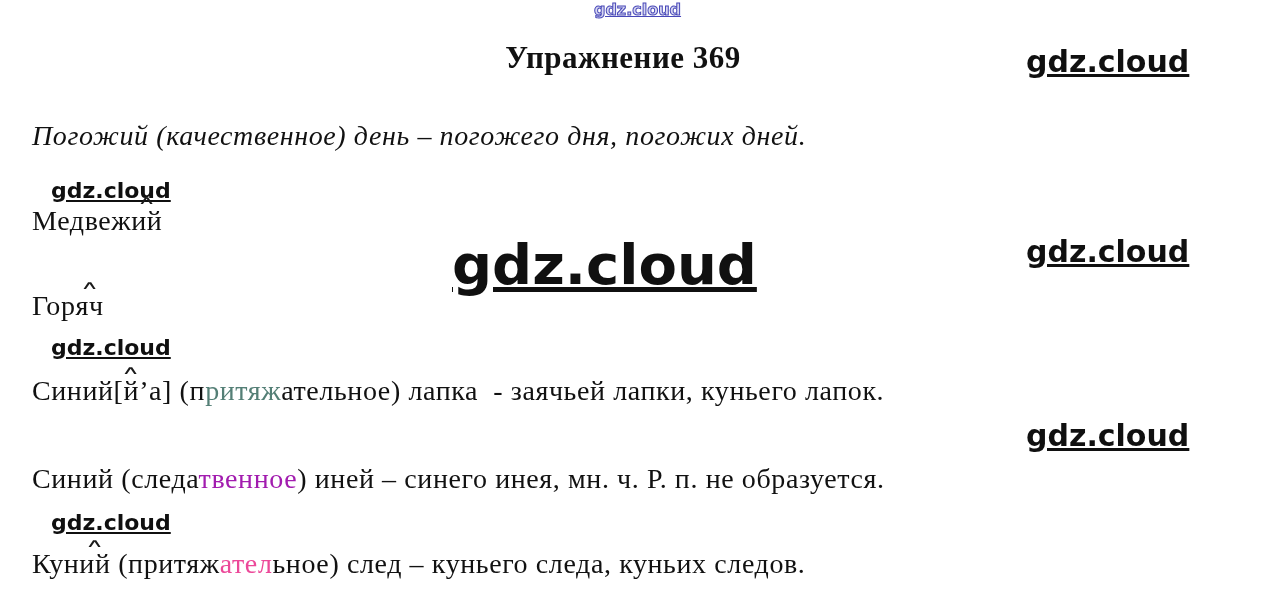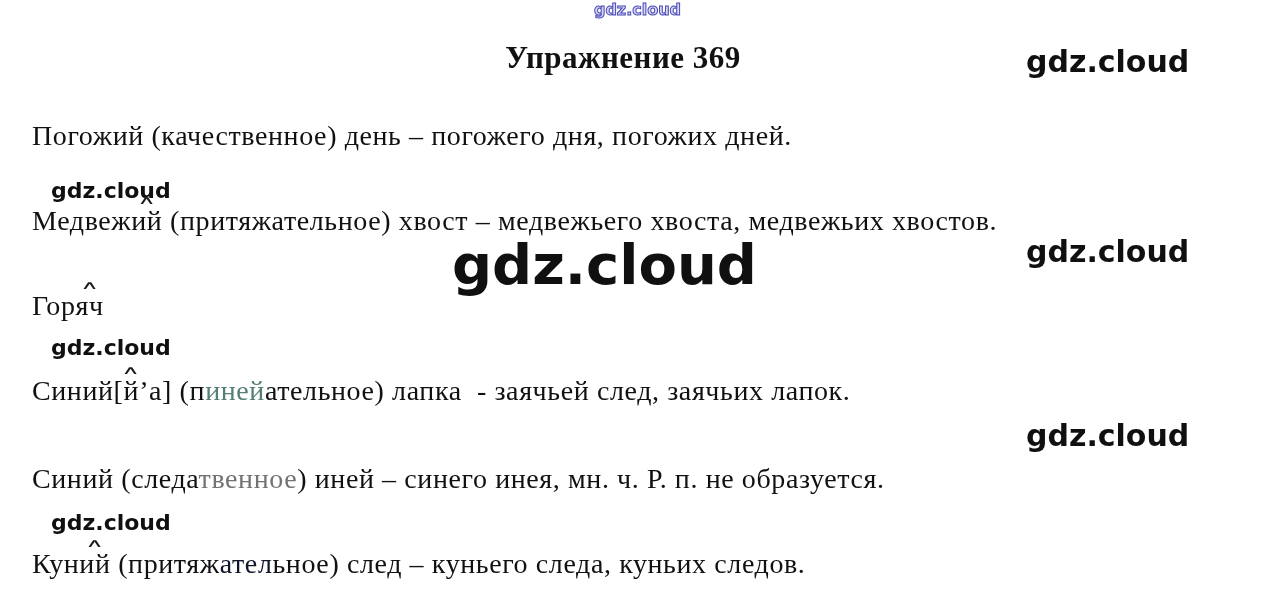--- a/index.html
+++ b/index.html
@@ -12,20 +12,21 @@
     color:#111111;
   }
   
   .wm{
     position:absolute;
     font-family:"DejaVu Sans", sans-serif;
     font-weight:600;
     color:#101010;
     white-space:nowrap;
     line-height:1;
+    text-decoration:underline;
   }
   .wm-top-center{
     top:2px;left:50%;transform:translateX(-50%);
     font-size:16px;font-weight:700;
     color:rgba(90,90,200,0.25);
     -webkit-text-stroke:1px #4848b8;
   }
   .wm-top-right{top:47px;left:1026px;font-size:30px;}
   .wm-left-1{top:180px;left:51px;font-size:22px;}
   .wm-left-2{top:337px;left:51px;font-size:22px;}
@@ -45,21 +46,21 @@
   
   .line{
     position:absolute;
     left:32px;
     margin:0;
     font-size:28px;
     letter-spacing:0.6px;
     white-space:pre;
     line-height:1.15;
   }
-  .line-0{top:120px;}
+  .line-0{top:120px;font-style:italic;}
   .line-1{top:205px;}
   .line-2{top:290px;}
   .line-3{top:375px;}
   .line-4{top:463px;}
   .line-5{top:548px;}
   .suffix{
     position:relative;
     display:inline-block;
   }
   .caret-sym{
@@ -88,20 +89,20 @@
   <div class="wm wm-left-1">gdz.cloud</div>
   <div class="wm wm-right-1">gdz.cloud</div>
   <div class="wm wm-center-large">gdz.cloud</div>
 
   <div class="wm wm-left-2">gdz.cloud</div>
   <div class="wm wm-right-2">gdz.cloud</div>
   <div class="wm wm-left-3">gdz.cloud</div>
 
   <div id="lines">
       <p class="line line-0"><span>Погожий (качественное) день – погожего дня, погожих дней.</span></p>
-      <p class="line line-1"><span>Медвеж</span><span class="suffix">ий<span class="caret-sym">∧</span></span><span> (притяжательное) хвост – медвежьего хвоста, медвежьих хвостов.</span></p>
+      <p class="line line-1"><span>Медвеж</span><span class="suffix">ий<span class="caret-sym">∧</span></span></p>
       <p class="line line-2"><span>Гор</span><span class="suffix">яч<span class="caret-sym">∧</span></span></p>
-      <p class="line line-3"><span>Синий[</span><span class="suffix">й<span class="caret-sym">∧</span></span><span>’а] (п</span><span style="color: rgb(84, 127, 118);">иней</span><span>ательное) лапка  - заячьей след, заячьих лапок.</span></p>
-      <p class="line line-4"><span>Синий (следа</span><span style="color: #737373;">твенное</span><span>) иней – синего инея, мн. ч. Р. п. не образуется.</span></p>
-      <p class="line line-5"><span>Кун</span><span class="suffix">ий<span class="caret-sym">∧</span></span><span> (притяж</span><span style="color: #0f172a;">ател</span><span>ьное) след – куньего следа, куньих следов.</span></p>
+      <p class="line line-3"><span>Синий[</span><span class="suffix">й<span class="caret-sym">∧</span></span><span>’а] (п</span><span style="color: rgb(84, 127, 118);">ритяж</span><span>ательное) лапка  - заячьей лапки, куньего лапок.</span></p>
+      <p class="line line-4"><span>Синий (следа</span><span style="color: #a21caf;">твенное</span><span>) иней – синего инея, мн. ч. Р. п. не образуется.</span></p>
+      <p class="line line-5"><span>Кун</span><span class="suffix">ий<span class="caret-sym">∧</span></span><span> (притяж</span><span style="color: #ec4899;">ател</span><span>ьное) след – куньего следа, куньих следов.</span></p>
     </div>
 
 </div>
 
 </body></html>

